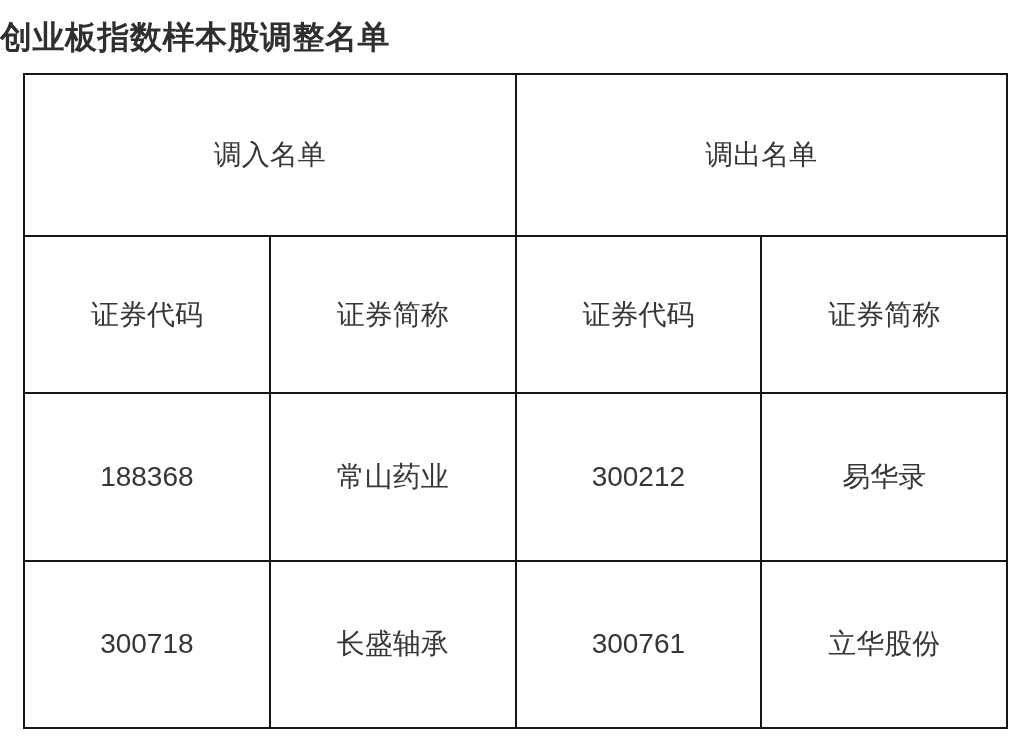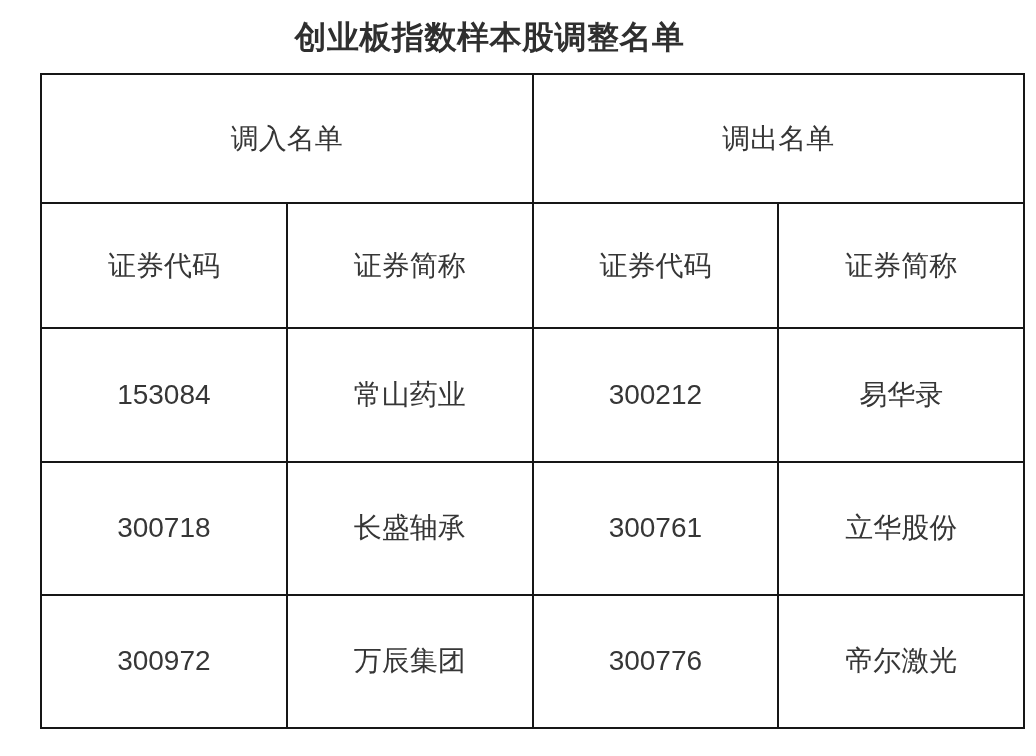--- a/index.html
+++ b/index.html
@@ -15,29 +15,28 @@
     position: relative;
     width: 1036px;
     height: 756px;
     background: #ffffff;
   }
   .title {
     position: absolute;
     top: 16px;
     left: 0;
     width: 979px;
-    text-align: center;
     font-size: 32px;
     font-weight: 600;
     color: #2f2f2f;
     letter-spacing: 0.5px;
   }
   table.adj-table {
     position: absolute;
-    left: 40px;
+    left: 23px;
     top: 73px;
     width: 985px;
     height: 656px;
     border-collapse: collapse;
     table-layout: fixed;
   }
   table.adj-table th,
   table.adj-table td {
     border: 2px solid #161616;
     text-align: center;
@@ -71,33 +70,27 @@
         <th colspan="2">调入名单</th>
         <th colspan="2">调出名单</th>
       </tr>
       <tr class="col-header-row">
         <th>证券代码</th>
         <th>证券简称</th>
         <th>证券代码</th>
         <th>证券简称</th>
       </tr>
       <tr class="data-row">
-        <td>153084</td>
+        <td>188368</td>
         <td>常山药业</td>
         <td>300212</td>
         <td>易华录</td>
       </tr>
       <tr class="data-row">
         <td>300718</td>
         <td>长盛轴承</td>
         <td>300761</td>
         <td>立华股份</td>
       </tr>
-      <tr class="data-row">
-        <td>300972</td>
-        <td>万辰集团</td>
-        <td>300776</td>
-        <td>帝尔激光</td>
-      </tr>
     </tbody>
   </table>
 
 </div>
 
 </body></html>

